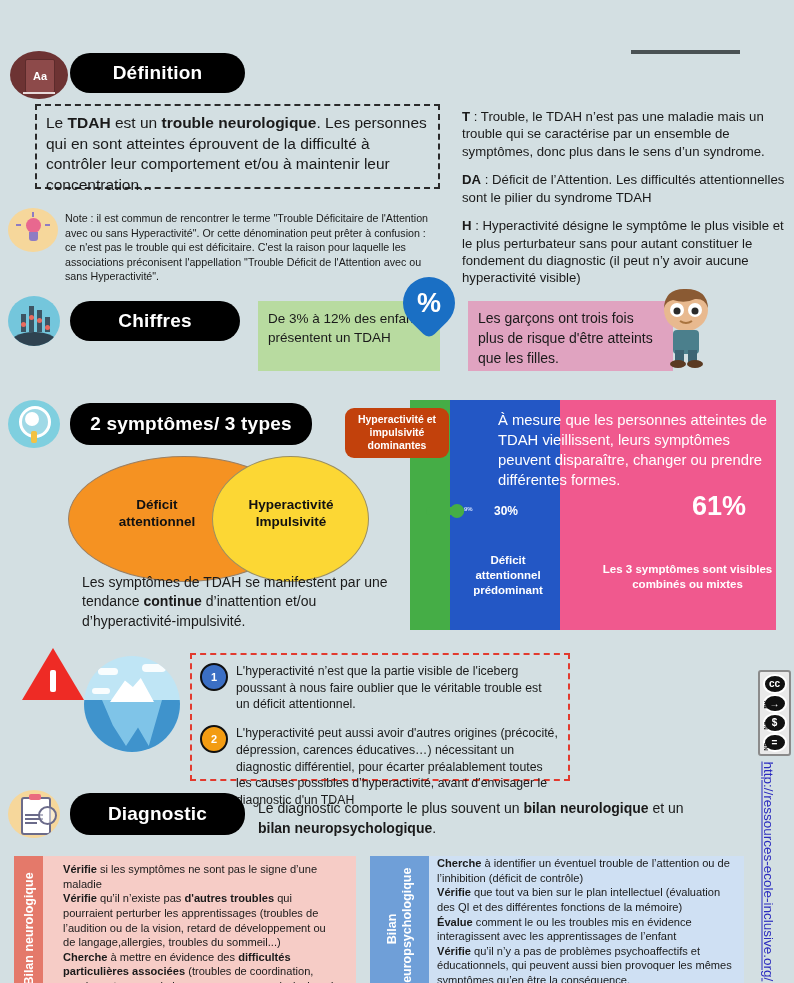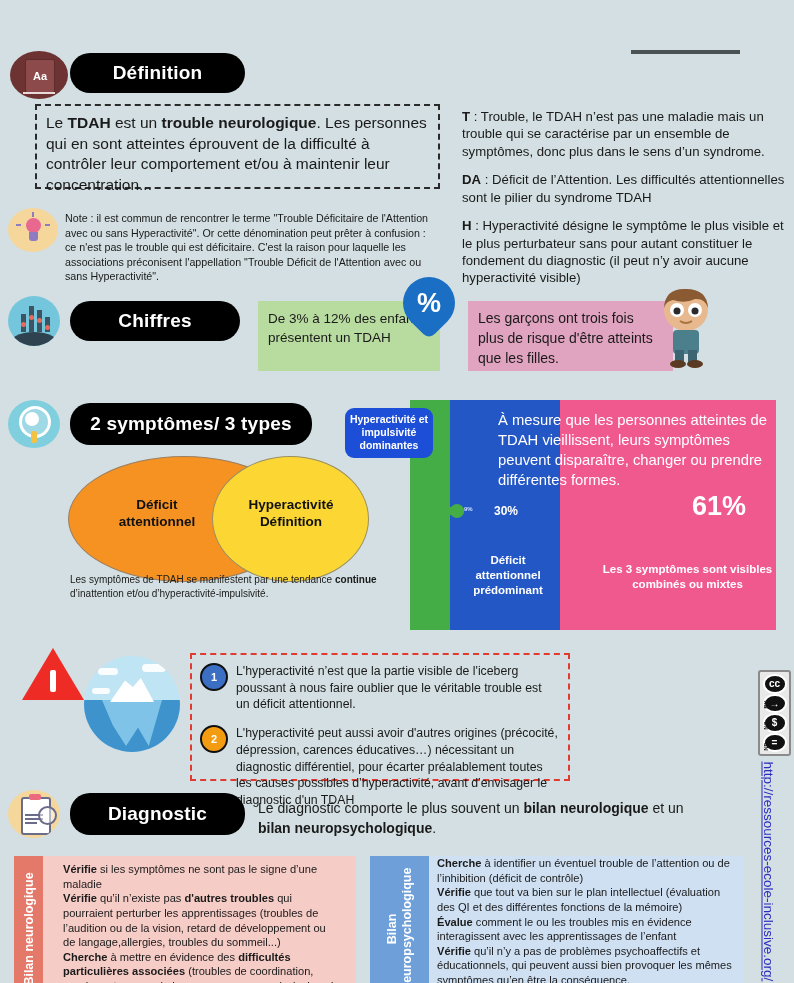--- a/index.html
+++ b/index.html
@@ -68,36 +68,36 @@
   #sym-icon .lens{position:absolute;left:11px;top:6px;width:26px;height:26px;border-radius:50%;border:3px solid #fff;background:#9fd9e6;}
   #sym-icon .gear{position:absolute;left:17px;top:12px;width:14px;height:14px;border-radius:50%;background:#fff;}
   #sym-icon .handle{position:absolute;left:23px;top:31px;width:6px;height:12px;background:#f3c244;border-radius:2px;}
   #sym-pill{position:absolute;left:70px;top:355px;width:242px;height:42px;font-size:19px;}
 
   #ellipse-orange{position:absolute;left:68px;top:408px;width:230px;height:124px;border-radius:50%;background:#f59222;border:1px solid #9a7f63;}
   #ellipse-yellow{position:absolute;left:212px;top:408px;width:155px;height:124px;border-radius:50%;background:#fcd734;border:1px solid #9a8f63;}
   .ell-label{position:absolute;text-align:center;font-weight:bold;font-size:13.5px;line-height:1.25;color:#111;}
   #lbl-orange{left:97px;top:449px;width:120px;}
   #lbl-yellow{left:228px;top:449px;width:126px;}
-  #sym-note{position:absolute;left:70px;top:525px;width:330px;font-size:10px;line-height:1.38;}
+  #sym-note{position:absolute;left:82px;top:525px;width:330px;font-size:14px;line-height:1.38;}
 
   
   #panel{position:absolute;left:410px;top:352px;width:366px;height:230px;display:flex;}
   #panel .seg-green{width:40px;background:#45ad46;}
   #panel .seg-blue{width:110px;background:#2357c5;position:relative;}
   #panel .seg-pink{flex:1;background:#f0598e;position:relative;}
   #panel-text{position:absolute;left:498px;top:362px;width:270px;color:#fff;font-size:14.8px;line-height:1.36;}
   #mark-dot{position:absolute;left:426px;top:459px;width:38px;height:8px;background:#45ad46;border-radius:4px;}
   #mark-dot .d{position:absolute;right:0;top:-3px;width:14px;height:14px;border-radius:50%;background:#45ad46;}
   #mark-tiny{position:absolute;left:464px;top:458px;color:#cfe0ff;font-size:6px;font-weight:bold;}
   #pct30{position:absolute;left:494px;top:456px;color:#fff;font-size:12px;font-weight:bold;}
   #pct61{position:absolute;left:692px;top:443px;color:#fff;font-size:27px;font-weight:bold;}
   #blue-label{position:absolute;left:458px;top:505px;width:100px;text-align:center;color:#fff;font-weight:bold;font-size:11.5px;line-height:1.3;}
   #pink-label{position:absolute;left:590px;top:514px;width:195px;text-align:center;color:#fff;font-weight:bold;font-size:11.5px;line-height:1.3;}
-  #green-tip{position:absolute;left:345px;top:360px;width:88px;background:#1d4ed8;border-radius:9px;padding:5px 4px;box-sizing:border-box;
+  #green-tip{position:absolute;left:345px;top:360px;width:104px;background:#c2410c;border-radius:9px;padding:5px 4px;box-sizing:border-box;
      text-align:center;color:#fff;font-weight:bold;font-size:10.5px;line-height:1.26;}
 
   
   #warn-tri{position:absolute;left:22px;top:600px;width:0;height:0;border-left:31px solid transparent;border-right:31px solid transparent;border-bottom:52px solid #ee2b25;}
   #warn-tri-bang{position:absolute;left:50px;top:622px;width:6px;height:22px;background:#fff;border-radius:2px;}
   #iceberg{position:absolute;left:84px;top:608px;width:96px;height:96px;border-radius:50%;background:#bfe5f5;overflow:hidden;}
   #iceberg .sea{position:absolute;left:0;top:44px;width:100%;height:52px;background:#3f93cc;}
   #iceberg .deep{position:absolute;left:18px;top:44px;width:60px;height:46px;background:#7fc4e8;clip-path:polygon(0 0,100% 0,78% 100%,60% 60%,40% 100%,18% 55%);}
   #iceberg .tip{position:absolute;left:26px;top:22px;width:44px;height:24px;background:#fff;clip-path:polygon(22% 100%,0 100%,34% 10%,52% 38%,70% 0,100% 100%);}
   #iceberg .cloud{position:absolute;background:#fff;border-radius:8px;opacity:.9;}
@@ -211,21 +211,21 @@
   <div id="sym-icon" class="circ-icon">
     <div class="lens"></div>
     <div class="gear"></div>
     <div class="handle"></div>
   </div>
   <div id="sym-pill" class="pill">2 symptômes/ 3 types</div>
 
   <div id="ellipse-orange"></div>
   <div id="ellipse-yellow"></div>
   <div id="lbl-orange" class="ell-label">Déficit attentionnel</div>
-  <div id="lbl-yellow" class="ell-label">Hyperactivité Définition</div>
+  <div id="lbl-yellow" class="ell-label">Hyperactivité Impulsivité</div>
   <div id="sym-note">Les symptômes de TDAH se manifestent par une tendance <b>continue</b> d’inattention et/ou d’hyperactivité-impulsivité.</div>
 
   <div id="panel">
     <div class="seg-green"></div>
     <div class="seg-blue"></div>
     <div class="seg-pink"></div>
   </div>
   <div id="panel-text">À mesure que les personnes atteintes de TDAH vieillissent, leurs symptômes peuvent disparaître, changer ou prendre différentes formes.</div>
   <div id="mark-dot">
       <div class="d"></div>

